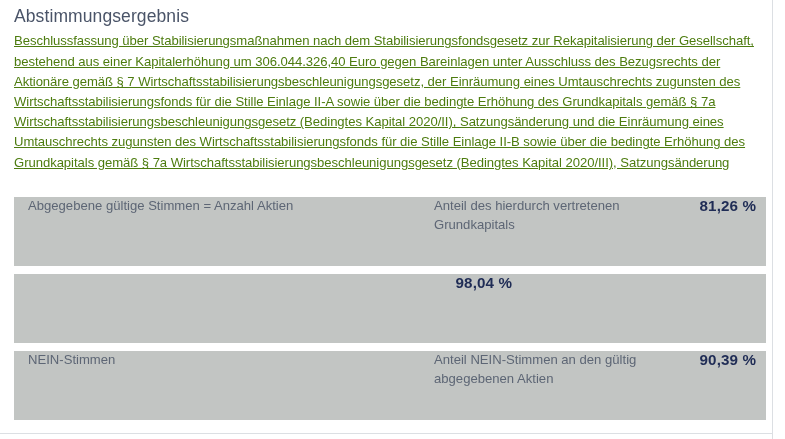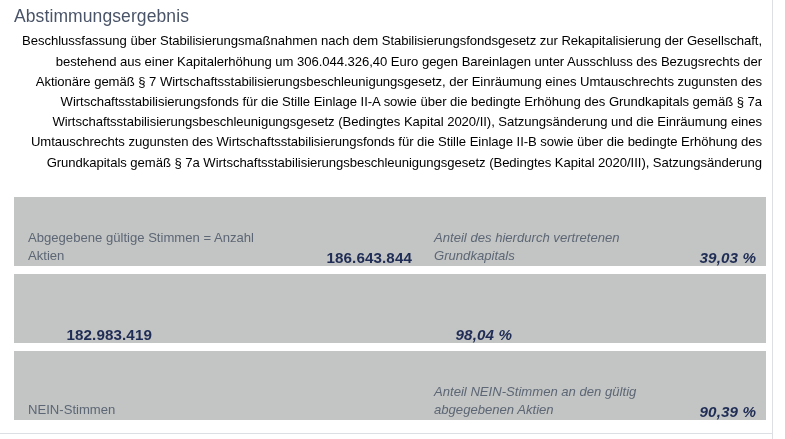--- a/index.html
+++ b/index.html
@@ -53,25 +53,26 @@
     font-size: 17.5px;
     font-weight: 400;
     letter-spacing: 0.1px;
     color: #4a5468;
     line-height: 1.45;
   }
   .resolution-text {
     margin: 2px 0 0 0;
     font-size: 13.1px;
     font-weight: 400;
-    color: #000000;
+    color: #4d7c0f;
     line-height: 1.545;
     letter-spacing: -0.05px;
     width: 748px;
-    text-align: right;
+    text-align: left;
+    text-decoration: underline;
   }
 
   
   .results {
     position: absolute;
     left: 14px;
     top: 197px;
     width: 752px;
   }
   .result-row {
@@ -79,33 +80,32 @@
     align-items: stretch;
     background: #c2c5c3;
     height: 69px;
     margin-bottom: 8px;
     box-sizing: border-box;
   }
   .result-row:last-child { margin-bottom: 10px; }
 
   .cell-pair {
     display: flex;
-    align-items: flex-end;
+    align-items: flex-start;
     box-sizing: border-box;
   }
   .cell-pair.left {
     width: 404px;
     padding-left: 14px;
     padding-right: 6px;
   }
   .cell-pair.right {
     width: 348px;
     padding-left: 16px;
     padding-right: 10px;
-    font-style: italic;
   }
 
   .cell-label {
     flex: 1 1 auto;
     font-size: 13.1px;
     font-weight: 400;
     color: #5d6675;
     line-height: 1.42;
     letter-spacing: 0px;
     padding-right: 6px;
@@ -130,31 +130,29 @@
   <div class="content">
     <h1 class="page-title">Abstimmungsergebnis</h1>
     <p class="resolution-text">Beschlussfassung über Stabilisierungsmaßnahmen nach dem Stabilisierungsfondsgesetz zur Rekapitalisierung der Gesellschaft, bestehend aus einer Kapitalerhöhung um 306.044.326,40 Euro gegen Bareinlagen unter Ausschluss des Bezugsrechts der Aktionäre gemäß § 7 Wirtschaftsstabilisierungsbeschleunigungsgesetz, der Einräumung eines Umtauschrechts zugunsten des Wirtschaftsstabilisierungsfonds für die Stille Einlage II-A sowie über die bedingte Erhöhung des Grundkapitals gemäß § 7a Wirtschaftsstabilisierungsbeschleunigungsgesetz (Bedingtes Kapital 2020/II), Satzungsänderung und die Einräumung eines Umtauschrechts zugunsten des Wirtschaftsstabilisierungsfonds für die Stille Einlage II-B sowie über die bedingte Erhöhung des Grundkapitals gemäß § 7a Wirtschaftsstabilisierungsbeschleunigungsgesetz (Bedingtes Kapital 2020/III), Satzungsänderung</p>
   </div>
 
   <div class="results">
 
     <div class="result-row">
       <div class="cell-pair left">
         <span class="cell-label">Abgegebene gültige Stimmen = Anzahl Aktien</span>
-        <span class="cell-value">186.643.844</span>
       </div>
       <div class="cell-pair right">
         <span class="cell-label">Anteil des hierdurch vertretenen Grundkapitals</span>
-        <span class="cell-value">39,03 %</span>
+        <span class="cell-value">81,26 %</span>
       </div>
     </div>
 
     <div class="result-row">
       <div class="cell-pair left">
-        <span class="cell-value">182.983.419</span>
       </div>
       <div class="cell-pair right">
         <span class="cell-value">98,04 %</span>
       </div>
     </div>
 
     <div class="result-row">
       <div class="cell-pair left">
         <span class="cell-label">NEIN-Stimmen</span>
       </div>

